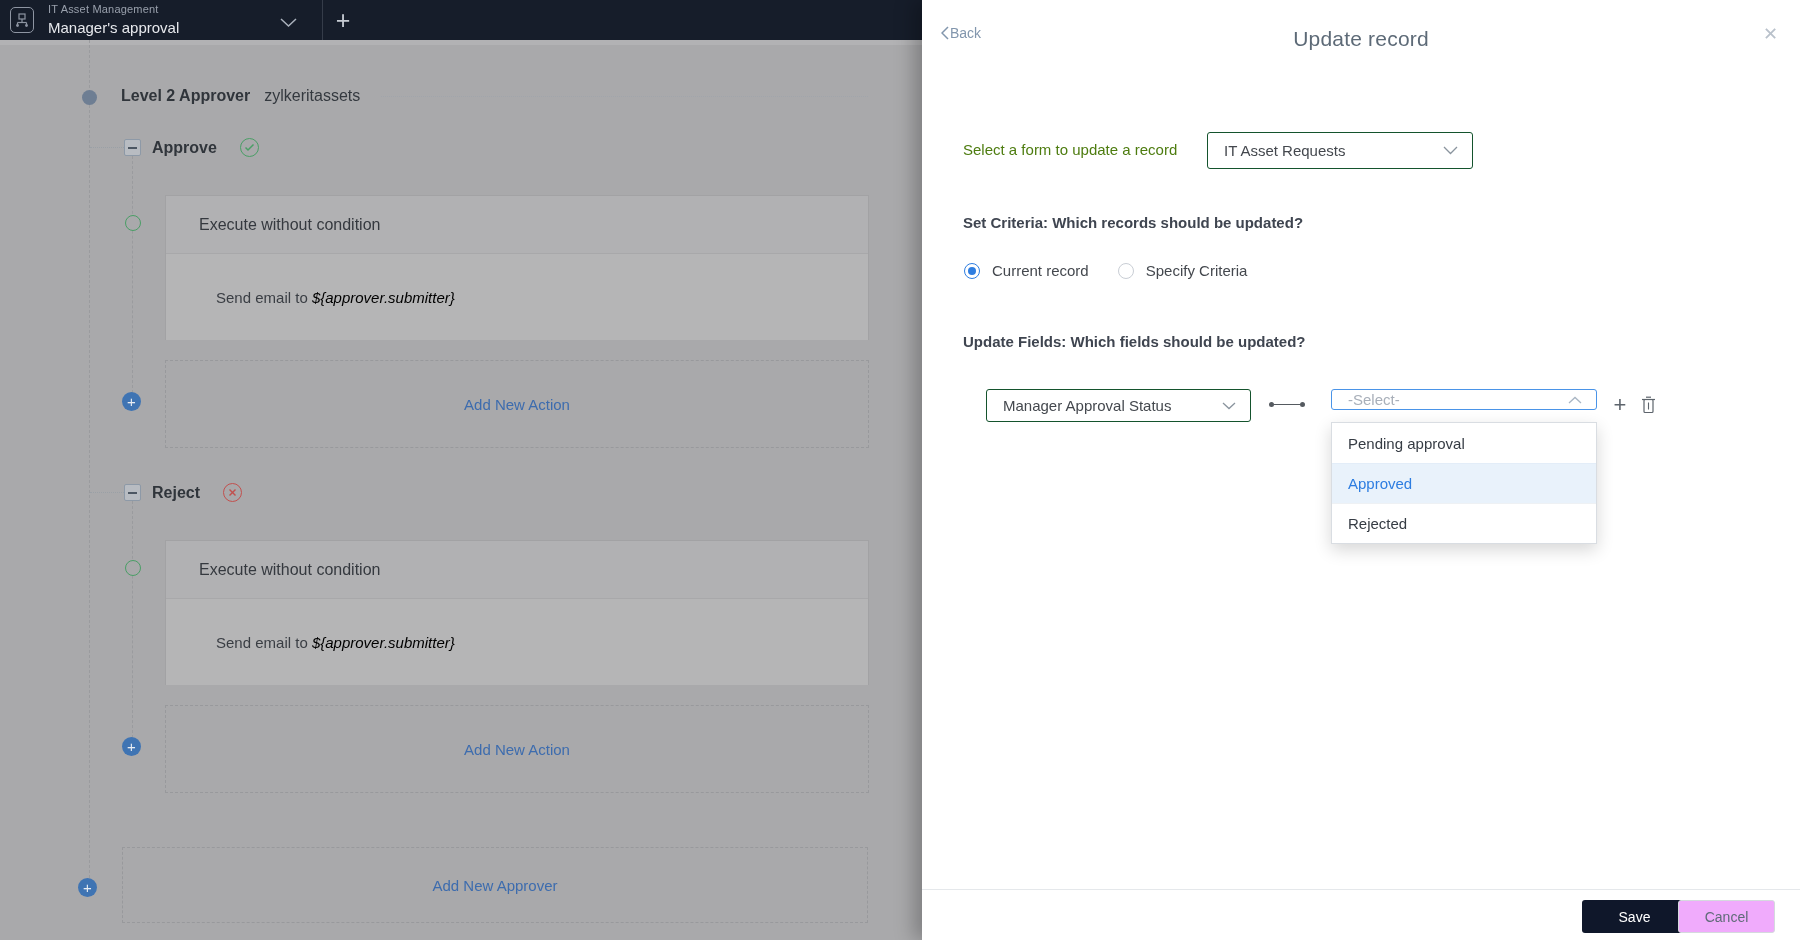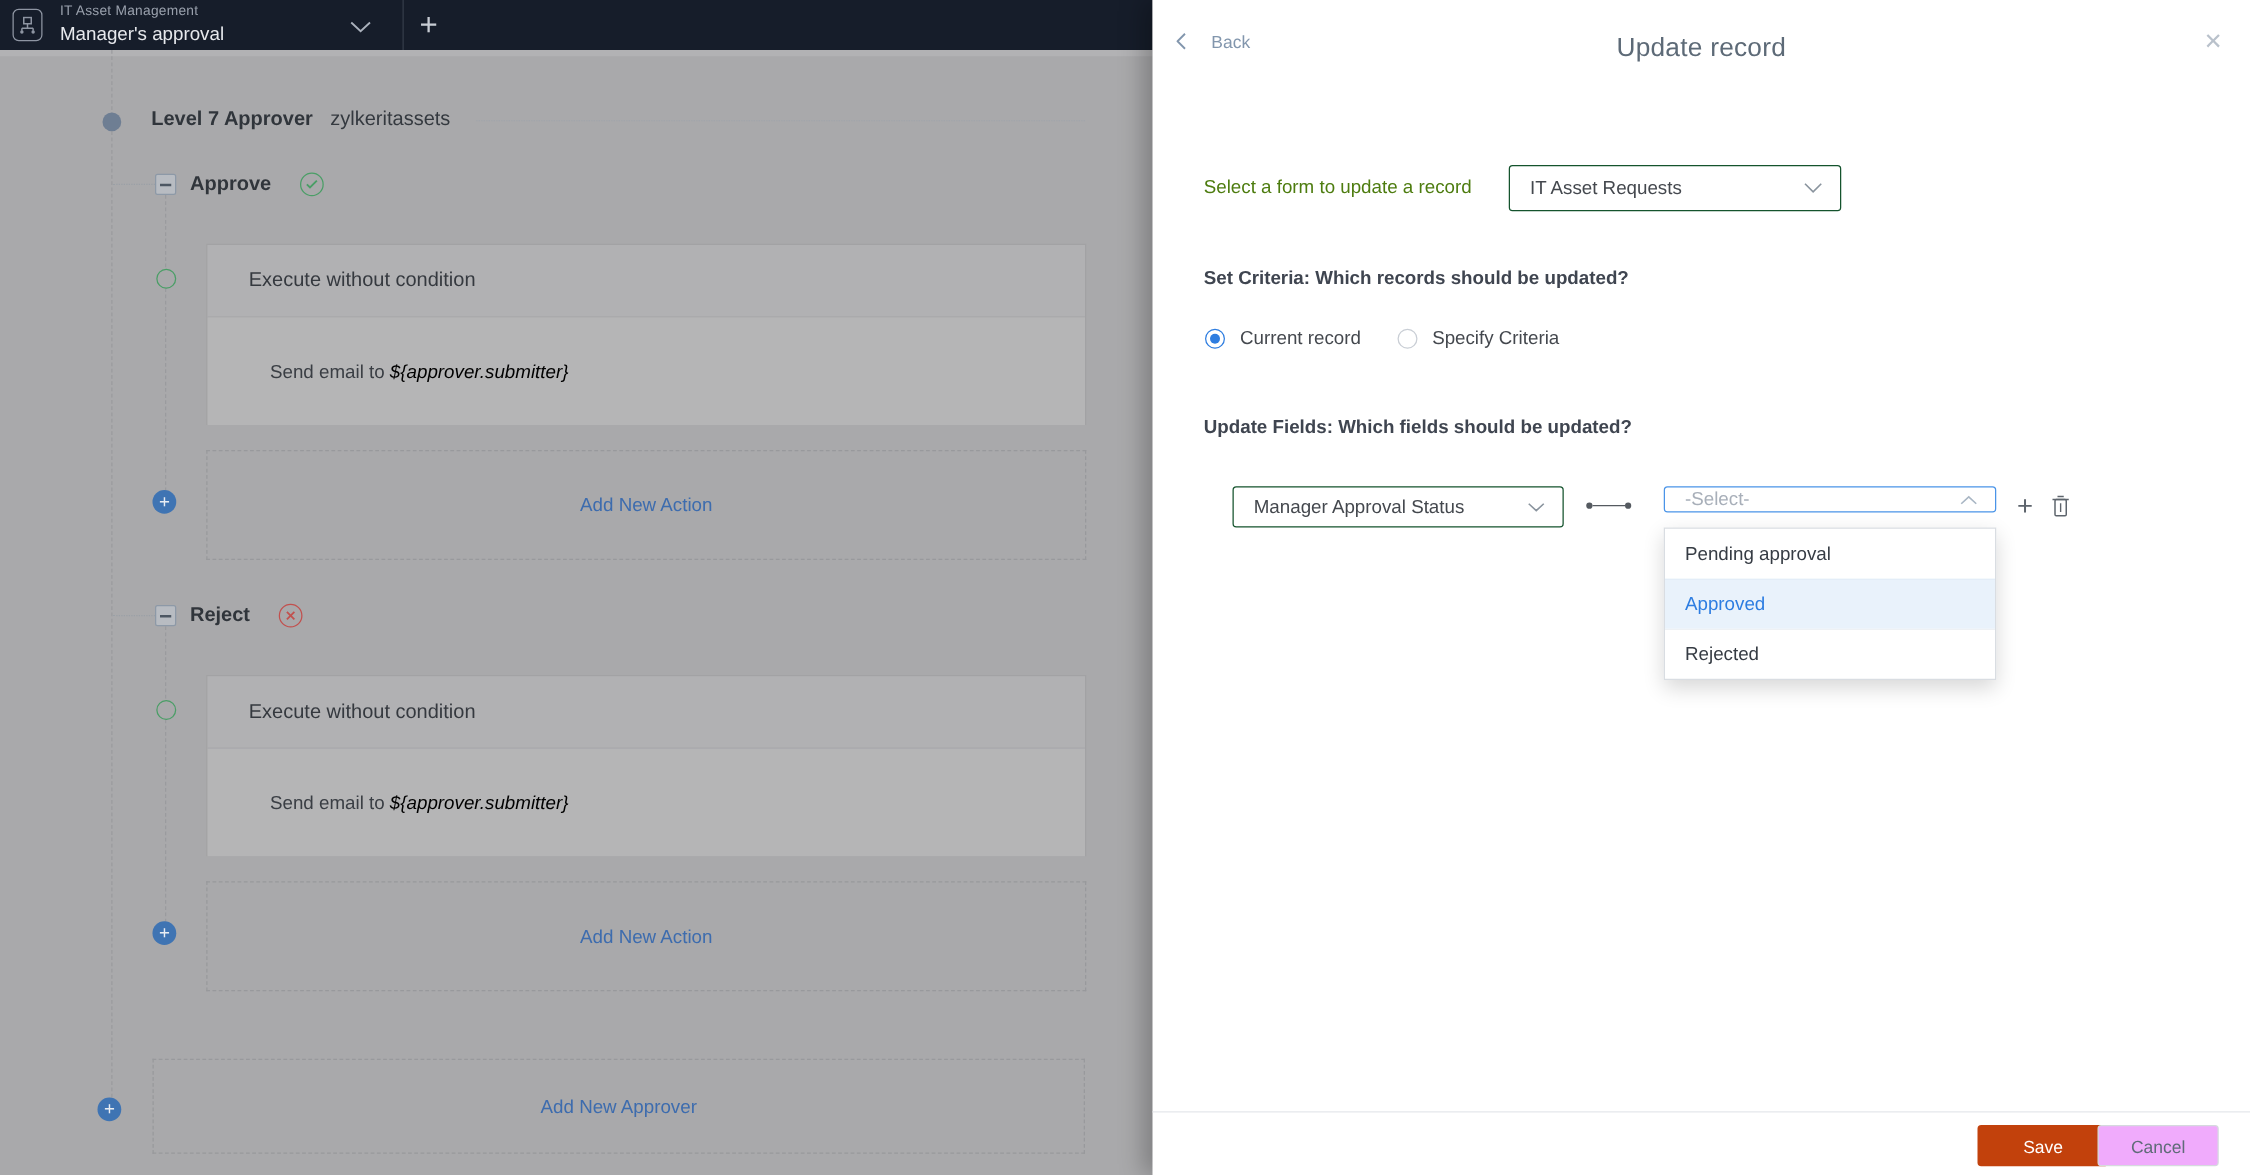--- a/index.html
+++ b/index.html
@@ -54,21 +54,21 @@
                  font-size:15px; font-weight:400; display:flex; align-items:center; justify-content:center; line-height:1; }
   .b-plus { left:122px; top:253px; }
 
   .approver-box { position:absolute; left:122px; top:847px; width:746px; height:76px; border:1px dashed #98999c;
                   display:flex; align-items:center; justify-content:center; font-size:15px; color:#3d6cae; }
   .approver-plus { left:78px; top:878px; }
 
   
   #panel { position:absolute; left:922px; top:0; width:878px; height:940px; background:#ffffff;
            box-shadow:-8px 0 18px rgba(0,0,0,.25); z-index:10; }
-  .back-link { position:absolute; left:19px; top:25px; display:flex; align-items:center; gap:20px;
+  .back-link { position:absolute; left:19px; top:25px; display:flex; align-items:center; gap:1px;
                font-size:14px; color:#8296ad; cursor:pointer; }
   .panel-title { position:absolute; left:0; top:27px; width:100%; text-align:center;
                  font-size:21px; color:#5d6a77; letter-spacing:.2px; }
   .panel-close { position:absolute; right:22px; top:23px; font-size:18px; color:#b9c1cb; cursor:pointer; }
 
   .p-label { position:absolute; font-size:15px; color:#4d7c0f; }
   .p-heading { position:absolute; font-size:15px; font-weight:bold; color:#3f4550; }
 
   .select-box { position:absolute; border:1px solid #14532d; border-radius:3px; background:#fff;
                 display:flex; align-items:center; padding:0 14px 0 16px; font-size:15px; color:#44484e; }
@@ -93,21 +93,21 @@
   .dd-menu { position:absolute; left:409px; top:422px; width:266px; background:#fff; border:1px solid #d9dde2;
              box-shadow:0 6px 16px rgba(0,0,0,.16); z-index:20; }
   .dd-item { height:40px; display:flex; align-items:center; padding-left:16px; font-size:15px; color:#363c44;
              border-top:1px solid #eef1f4; cursor:pointer; }
   .dd-item:first-child { border-top:none; }
   .dd-item.hl { background:#e9f2fb; color:#2d7de1; border-top-color:#e3edf8; }
 
   .footer-line { position:absolute; left:0; top:889px; width:878px; height:1px; background:#e5e8eb; }
   .btn { position:absolute; top:900px; height:33px; border-radius:3px; font-size:14px;
          display:flex; align-items:center; justify-content:center; cursor:pointer; }
-  .btn-save { left:660px; width:105px; background:#c2410c; color:#ffffff; }
+  .btn-save { left:660px; width:105px; background:#0f172a; color:#ffffff; }
   .btn-cancel { left:756px; width:97px; background:#f0abfc; border:1px solid #d5d9de; color:#5f6b78; }
 </style>
 </head>
 <body>
 
 <div id="stage">
 
   <div id="workflow">
 
     <div class="top-bar">
@@ -132,21 +132,21 @@
           </svg>
       </div>
       <div class="hdr-divider"></div>
       <div class="hdr-plus">+</div>
     </div>
     <div class="top-strip"></div>
 
     <div class="spine"></div>
     <div class="level-bullet"></div>
     <div class="level-row">
-      <span class="level-label">Level 7 Approver</span><span class="level-value">zylkeritassets</span>
+      <span class="level-label">Level 2 Approver</span><span class="level-value">zylkeritassets</span>
     </div>
     <div class="level-dotline"></div>
 
     <div class="branch" style="top:139px">
       <div class="b-connect"></div>
       <div class="b-checkbox">
           <span class="b-minus"></span>
         </div>
       <div class="b-title">
         <span class="b-name">Approve</span>

